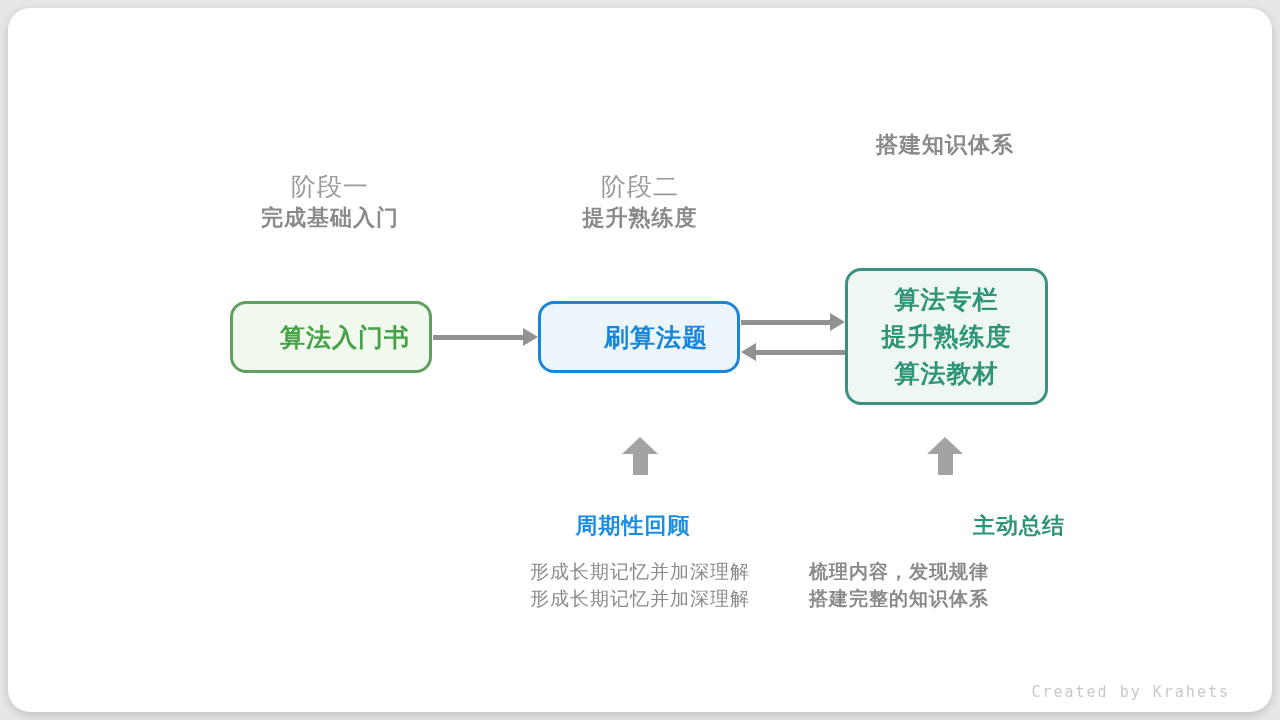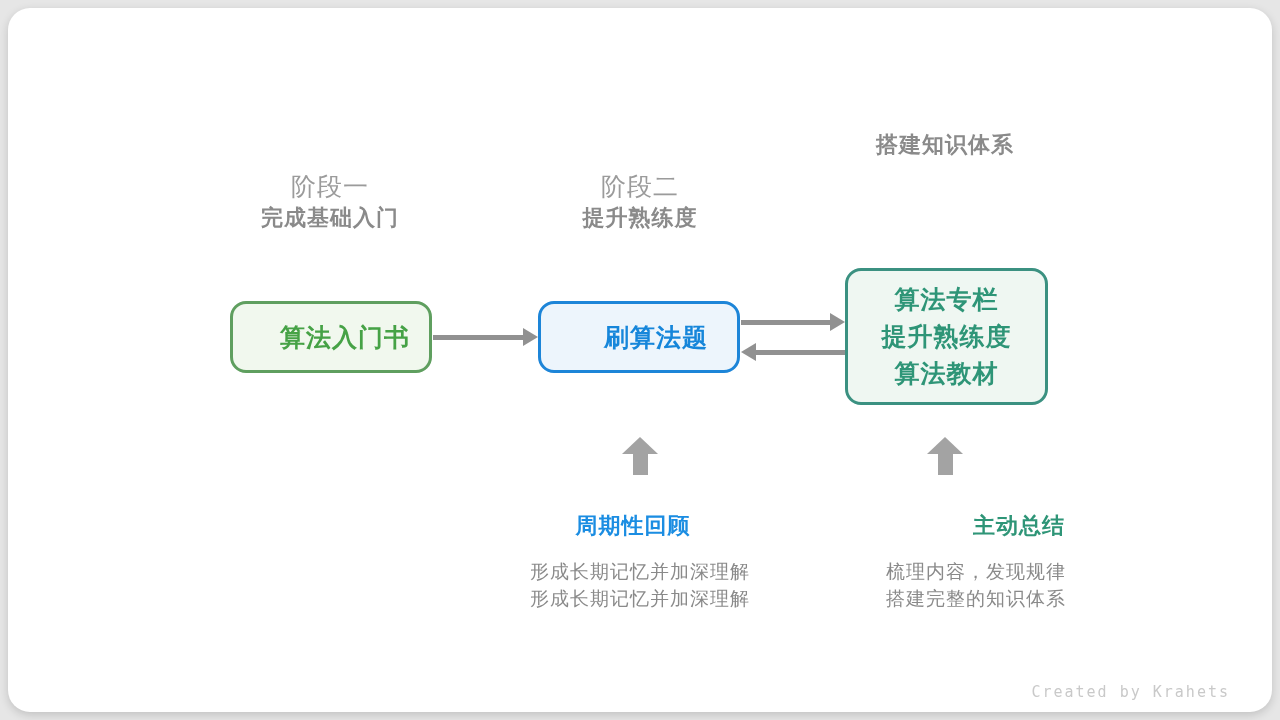--- a/index.html
+++ b/index.html
@@ -162,21 +162,21 @@
       <div class="stem"></div>
     </div>
 
     <div class="anno-title blue" style="left:505px; top:503px;font-family:Liberation Mono, monospace;">周期性回顾</div>
     <div class="anno-desc" style="left:472px; top:550px;">
       <div>形成长期记忆并加深理解</div>
       <div>形成长期记忆并加深理解</div>
     </div>
 
     <div class="anno-title teal" style="left:817px; top:503px;">主动总结</div>
-    <div class="anno-desc" style="left:808px; top:550px;">
+    <div class="anno-desc" style="left:731px; top:550px;font-weight:bold;">
       <div>梳理内容，发现规律</div>
       <div>搭建完整的知识体系</div>
     </div>
 
     <div class="credit">Created by Krahets</div>
 
   </div>
 </div>
 
 </body></html>

